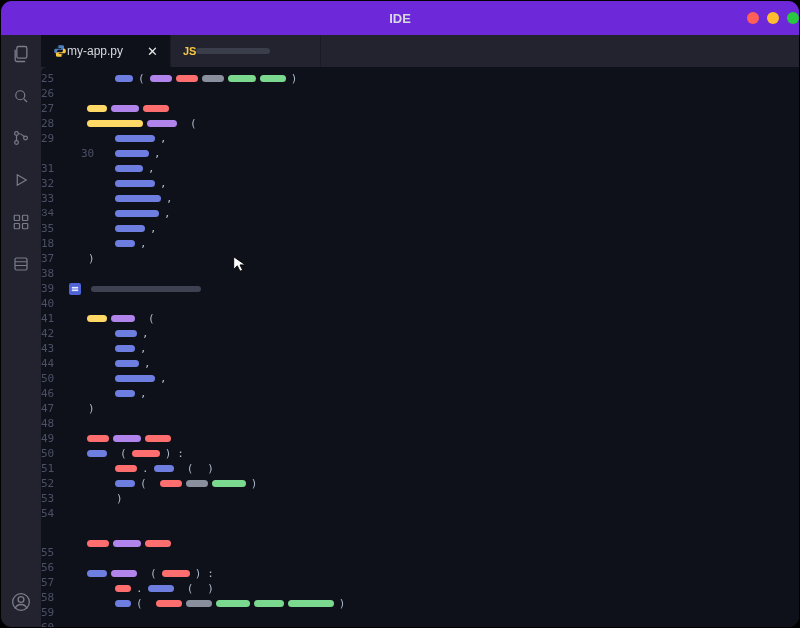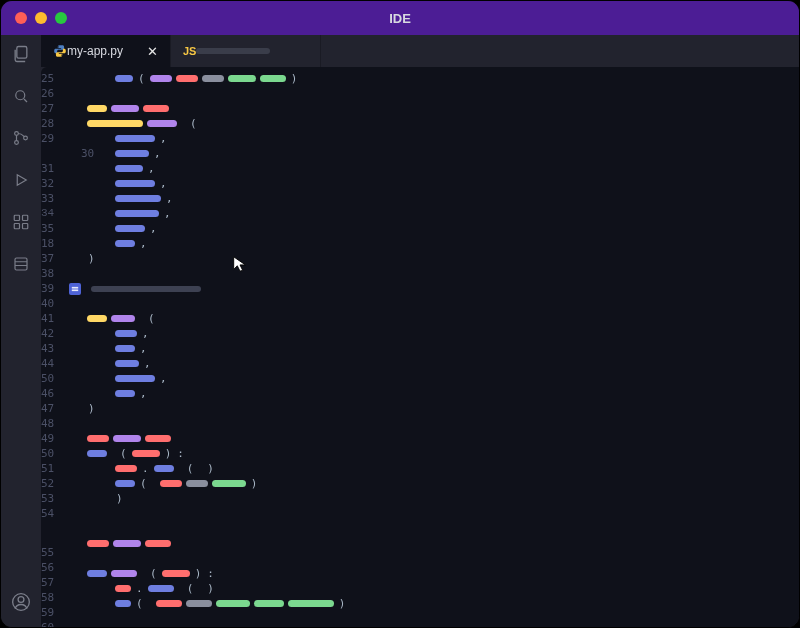--- a/index.html
+++ b/index.html
@@ -12,21 +12,22 @@
     display: flex;
     flex-direction: column;
     overflow: hidden;
     border: 1px solid #000;
   }
   .titlebar {
     height: 34px;
     display: flex;
     align-items: center;
     position: relative;
-    background: #4c1d95;
+    background: #6d28d9;
+    justify-content: flex-end;
   }
   .traffic-lights {
     display: flex; gap: 8px; margin-left: 14px;
   }
   .tl { width: 12px; height: 12px; border-radius: 50%; }
   .tl.red { background: #ff5f57; }
   .tl.yellow { background: #febc2e; }
   .tl.green { background: #28c840; }
   .title {
     position: absolute; left: 0; right: 0; text-align: center;

